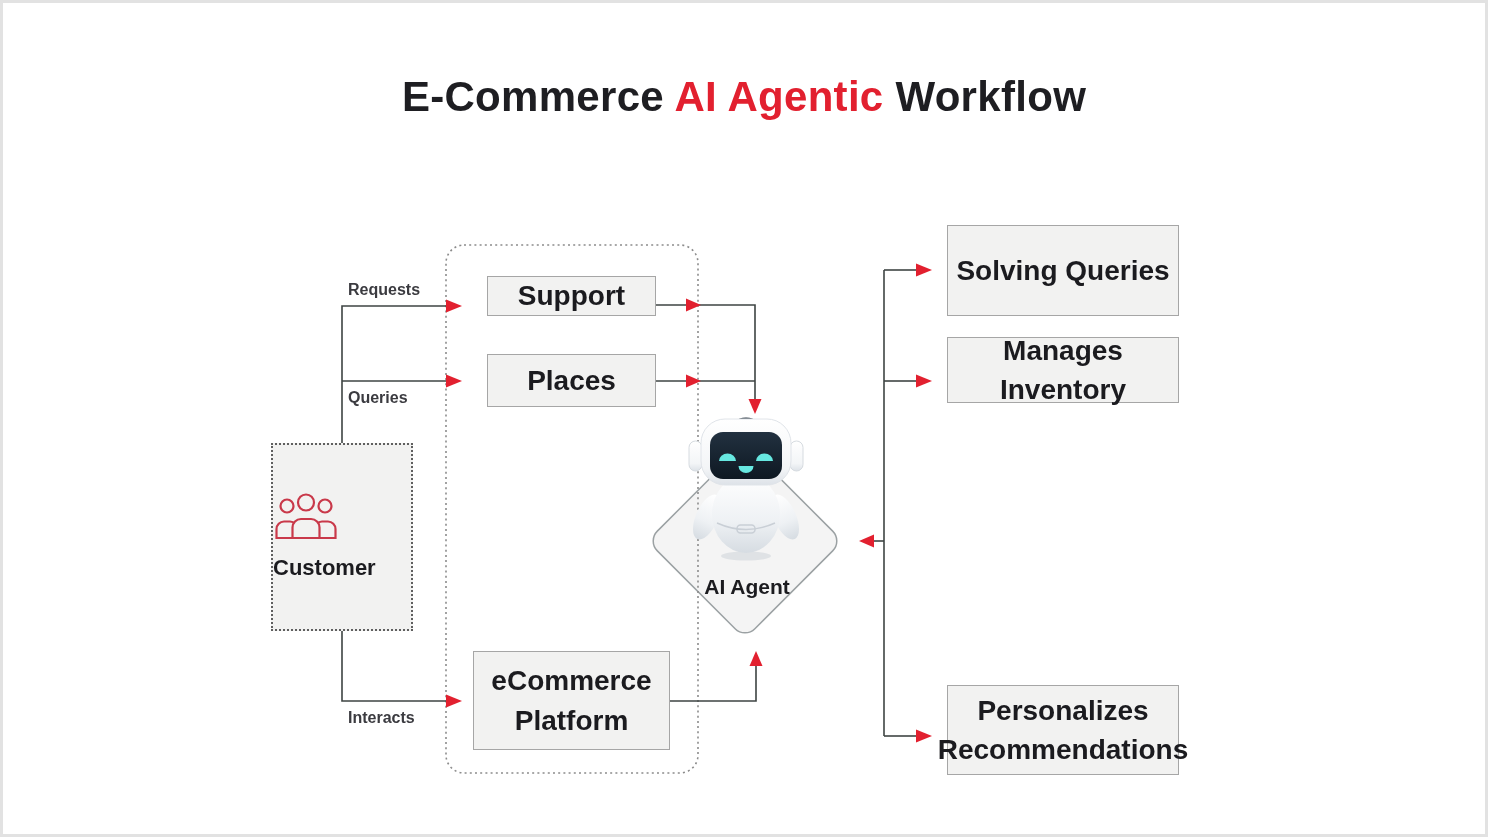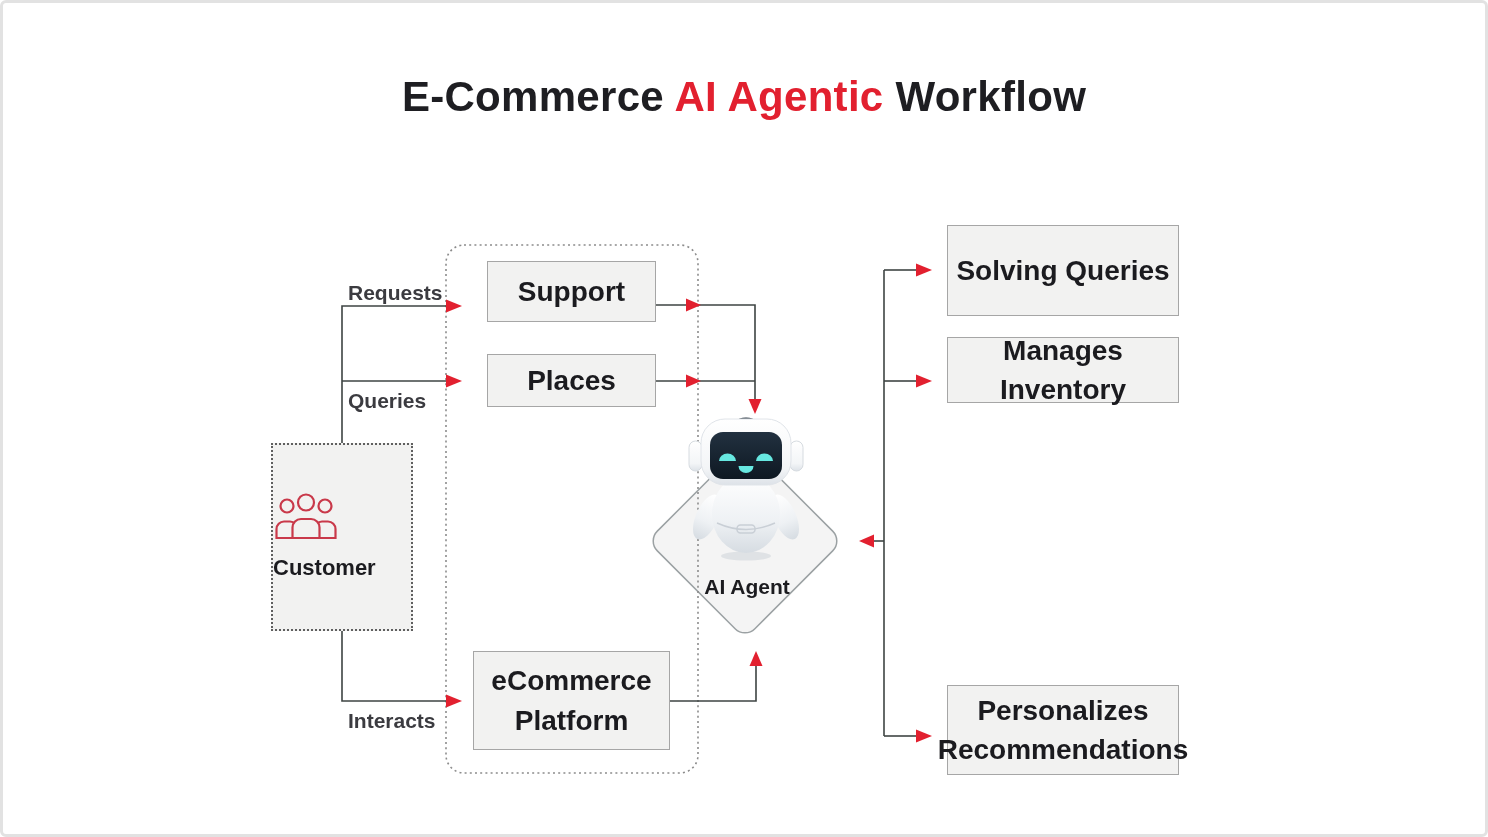--- a/index.html
+++ b/index.html
@@ -5,21 +5,21 @@
   * { margin: 0; padding: 0; box-sizing: border-box; }
   html, body { background: #fff; }
   body { font-family: "Liberation Sans", "DejaVu Sans", sans-serif; }
 
   .canvas {
     position: relative;
     width: 1488px;
     height: 837px;
     background: #ffffff;
     border: 3px solid #e2e2e2;
-    border-radius: 6px;
+    border-radius: 0;
     overflow: hidden;
   }
 
   .title {
     position: absolute;
     top: 70px;
     left: 0;
     width: 100%;
     text-align: center;
     font-size: 42px;
@@ -43,21 +43,21 @@
     display: flex;
     align-items: center;
     justify-content: center;
     text-align: center;
     font-weight: 700;
     font-size: 28px;
     color: #1b1b1f;
     line-height: 1.4;
   }
 
-  .box-support       { left: 484px; top: 258px; width: 169px; height: 61px; }
+  .box-support       { left: 484px; top: 273px; width: 169px; height: 40px; }
   .box-order         { left: 484px; top: 351px; width: 169px; height: 53px; }
   .box-platform      { left: 470px; top: 648px; width: 197px; height: 99px; padding: 0 28px; }
   .box-solving       { left: 944px; top: 222px; width: 232px; height: 91px; }
   .box-inventory     { left: 944px; top: 334px; width: 232px; height: 66px; }
   .box-personalizes  { left: 944px; top: 682px; width: 232px; height: 90px; padding: 0 32px; }
 
   .box-customer {
     position: absolute;
     left: 268px; top: 440px; width: 142px; height: 188px;
     background: #f2f2f1;
@@ -67,21 +67,21 @@
     align-items: flex-start;
     justify-content: center;
     gap: 16px;
     font-weight: 700;
     font-size: 22px;
     color: #1b1b1f;
   }
 
   .edge-label {
     position: absolute;
-    font-size: 21px;
+    font-size: 16px;
     font-weight: 700;
     color: #3b3b40;
   }
   .lbl-requests  { left: 345px; top: 278px; }
   .lbl-places    { left: 345px; top: 386px; }
   .lbl-interacts { left: 345px; top: 706px; }
 
   .agent-label {
     position: absolute;
     left: 682px; top: 564px; width: 124px;

